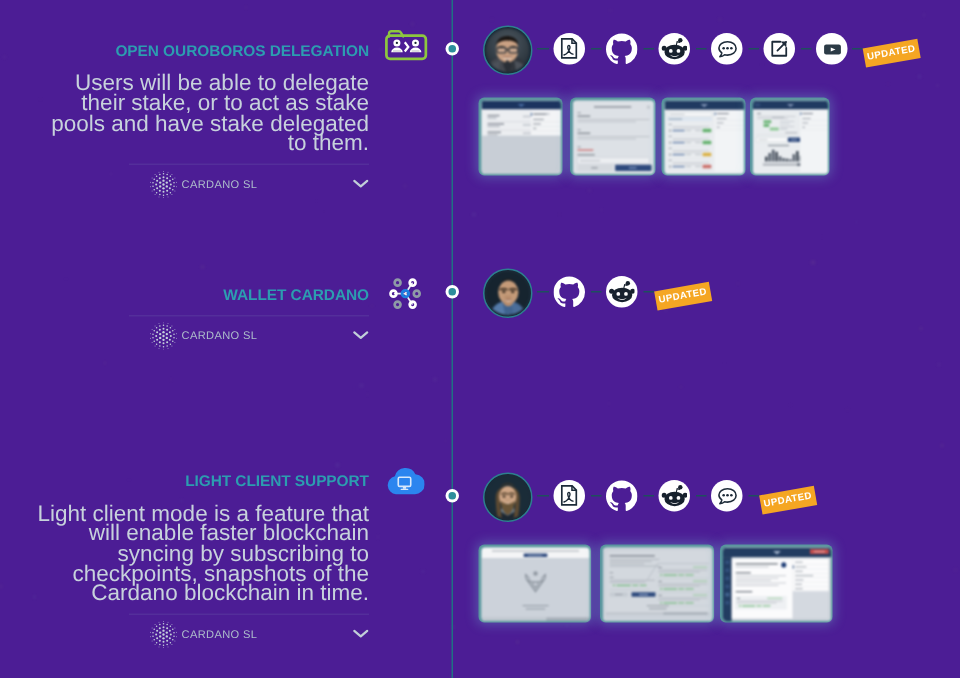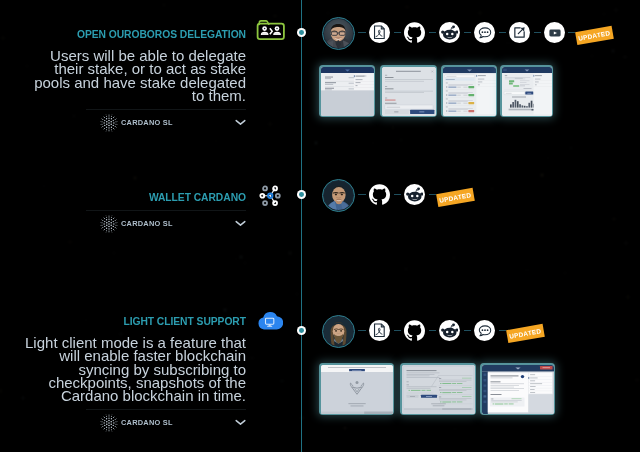--- a/index.html
+++ b/index.html
@@ -1,37 +1,37 @@
 <!DOCTYPE html>
 <html><head>
 <meta charset="utf-8">
 <style>
 html,body{margin:0;padding:0;}
 body{width:640px;height:452px;overflow:hidden;background:#0d1e2b;
  font-family:"Liberation Sans",sans-serif;-webkit-font-smoothing:antialiased;}
-#page{position:relative;width:640px;height:452px;background:#000000;overflow:hidden;}
+#page{position:relative;width:640px;height:452px;background:#4c1d95;overflow:hidden;}
 .bgnoise{position:absolute;left:0;top:0;filter:blur(1.1px);}
 
 
 .tl-line{position:absolute;left:300.7px;top:0;width:1.3px;height:452px;background:#1f7183;}
 .tl-dot{position:absolute;left:296.7px;width:9px;height:9px;border-radius:50%;
  background:#fff;}
 .tl-dot i{position:absolute;left:2.1px;top:2.1px;width:4.8px;height:4.8px;border-radius:50%;
  background:#2d8d9c;display:block;}
 .rcol{position:absolute;}
 .lcol{position:absolute;text-align:right;}
 .titleline{position:relative;}
 .titleline{display:flex;align-items:center;justify-content:flex-end;}
 .rtitle{color:#2c9db0;font-size:10.3px;font-weight:bold;letter-spacing:-0.05px;
  white-space:nowrap;}
 .ficon{display:block;margin-left:9px;line-height:0;}
 .rdesc{color:#c7d2dc;font-size:15px;line-height:13.3px;font-weight:400;}
 .divider{height:1px;background:rgba(150,185,205,.115);}
 .tagrow{display:flex;align-items:center;margin-left:78px;}
-.tagname{color:#aebecb;font-size:7.4px;font-weight:bold;letter-spacing:.25px;margin-left:5px;}
+.tagname{color:#aebecb;font-size:7.4px;font-weight:normal;letter-spacing:.25px;margin-left:5px;}
 .chev{margin-left:auto;line-height:0;}
 .cardano-logo{display:block;width:16px;height:16px;line-height:0;}
 
 
 .avatar{position:absolute;border-radius:50%;border:1.1px solid #2d7f8f;overflow:hidden;
  background:#1b2b38;display:flex;align-items:center;justify-content:center;}
 .avatar svg{filter:blur(0.75px);border-radius:50%;}
 .avatar canvas,.avatar svg{display:block;}
 .iconcircle{position:absolute;border-radius:50%;background:#fff;display:flex;
  align-items:center;justify-content:center;}

